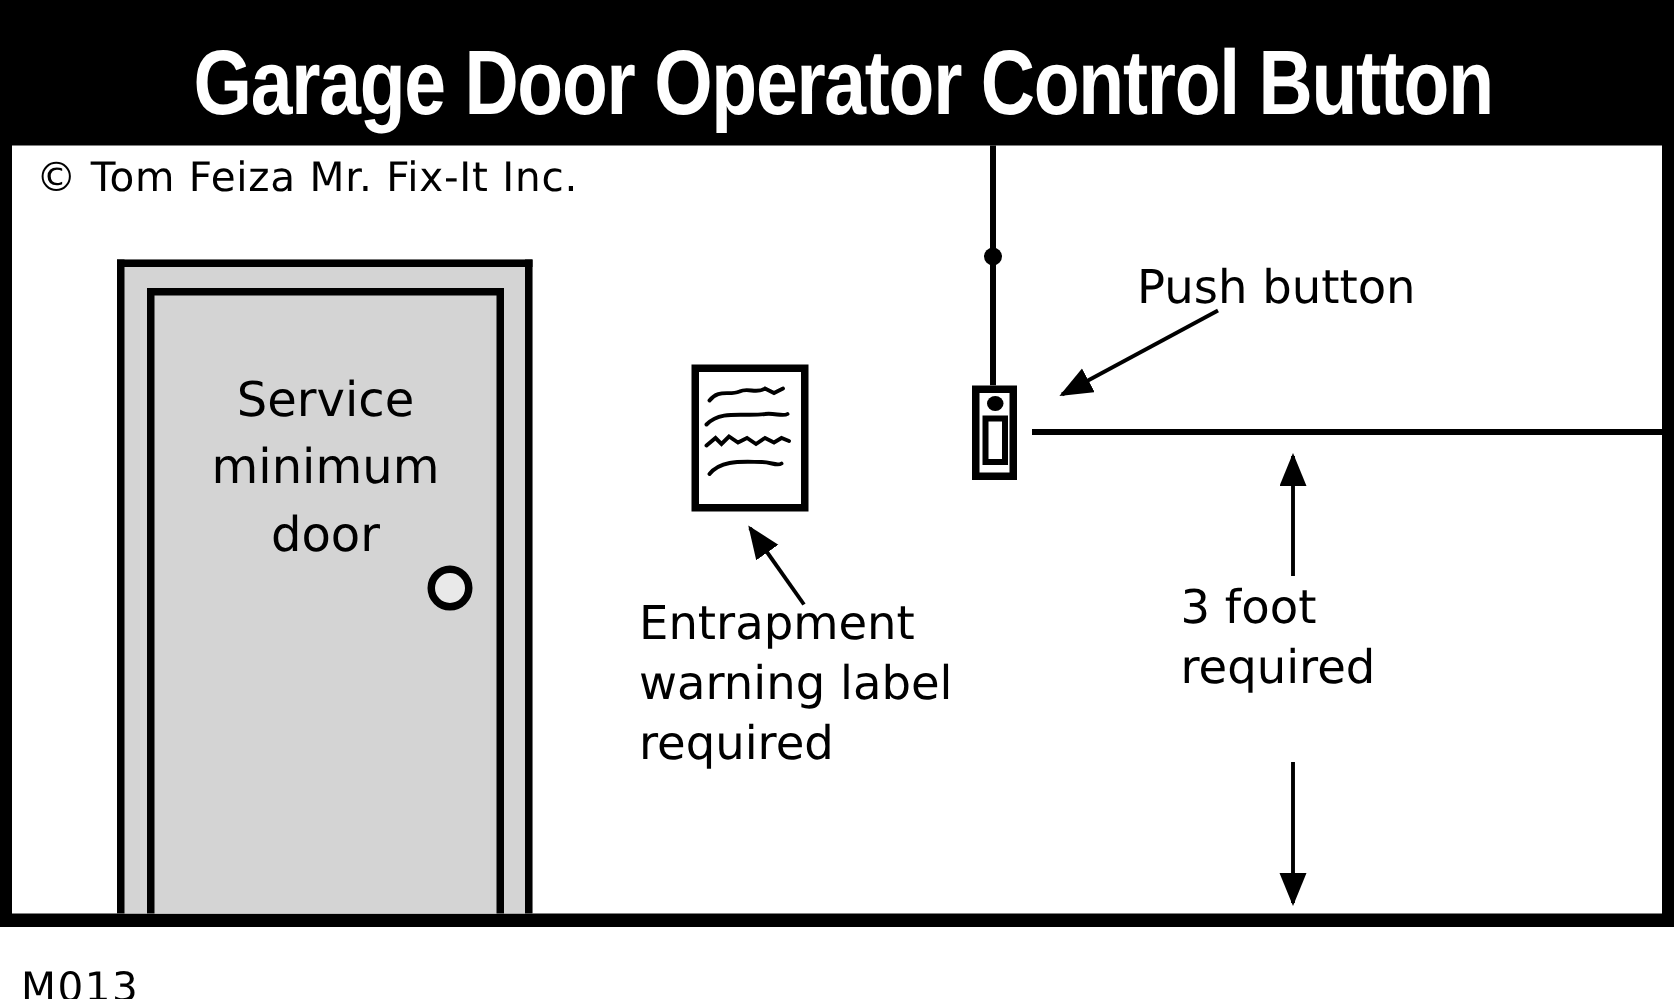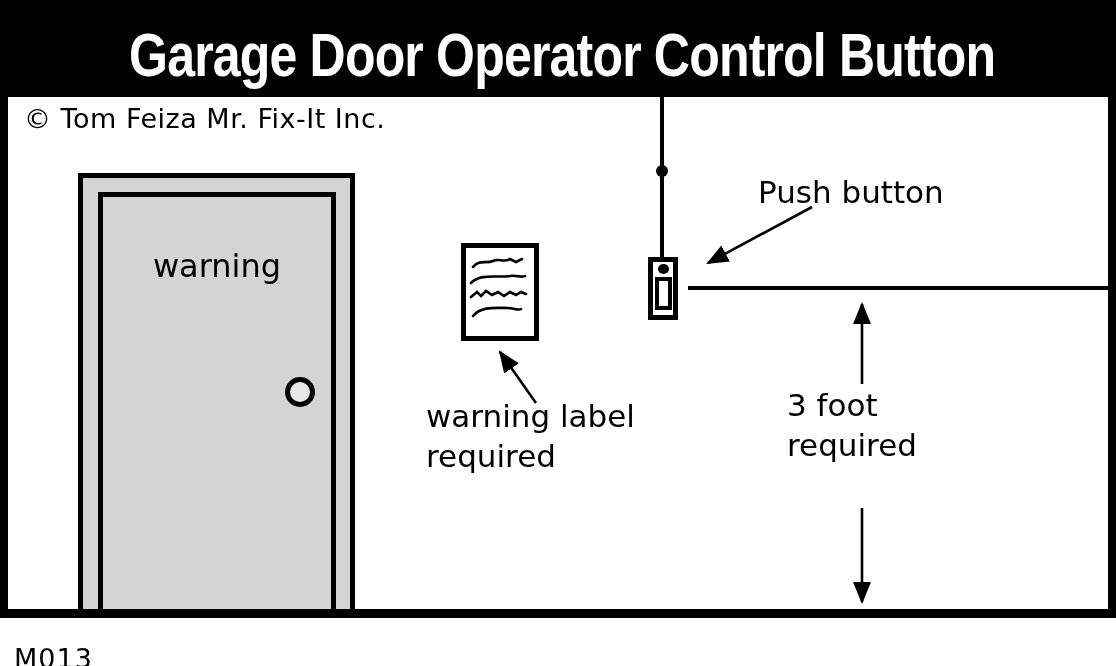--- a/index.html
+++ b/index.html
@@ -70,21 +70,23 @@
   <div class="frame"></div>
   <div class="titlebar">
     <div class="t">Garage Door Operator Control Button</div>
   </div>
 
   <div class="hand copyright">© Tom Feiza Mr. Fix-It Inc.</div>
 
   <div class="door-outer"></div>
   <div class="door-inner"></div>
   <div class="hand door-label">
-    <div>warning</div>
+    <div>Service</div>
+    <div>minimum</div>
+    <div>door</div>
   </div>
   <div class="knob"></div>
 
   <div class="warn-label">
     <svg width="68" height="88" viewBox="0 0 68 88">
       <g fill="none" stroke="#000" stroke-width="2.6" stroke-linecap="round">
         <path d="M7,19 C13,11 20,16 27,13 C33,10 38,15 44,11 L50,14 L56,11"></path>
         <path d="M5,35 C15,25 30,30 44,28 C50,27 56,30 59,28"></path>
         <path d="M5,49 L11,44 L15,48 L20,43 L26,47 L32,44 L38,48 L44,44 L50,47 L55,44 L60,46"></path>
         <path d="M7,68 C15,58 30,60 42,60 C48,60 52,63 55,61"></path>
@@ -122,20 +124,21 @@
   <div style="position:absolute;left:648px;top:257px;width:30px;height:63px;border:5px solid #000;background:#fff;">
     <div style="width:11px;height:10px;border-radius:50%;background:#000;margin:2px auto 0;"></div>
     <div style="width:17px;height:33px;border:4px solid #000;background:#fff;margin:3px auto 0;"></div>
   </div>
 
   <div class="hand annot push-label">
     <div>Push button</div>
   </div>
 
   <div class="hand annot entrap-label">
+    <div>Entrapment</div>
     <div>warning label</div>
     <div>required</div>
   </div>
 
   <div class="hand annot clearance-label">
     <div>3 foot</div>
     <div>required</div>
   </div>
 
   <div class="hand code-label">M013</div>

